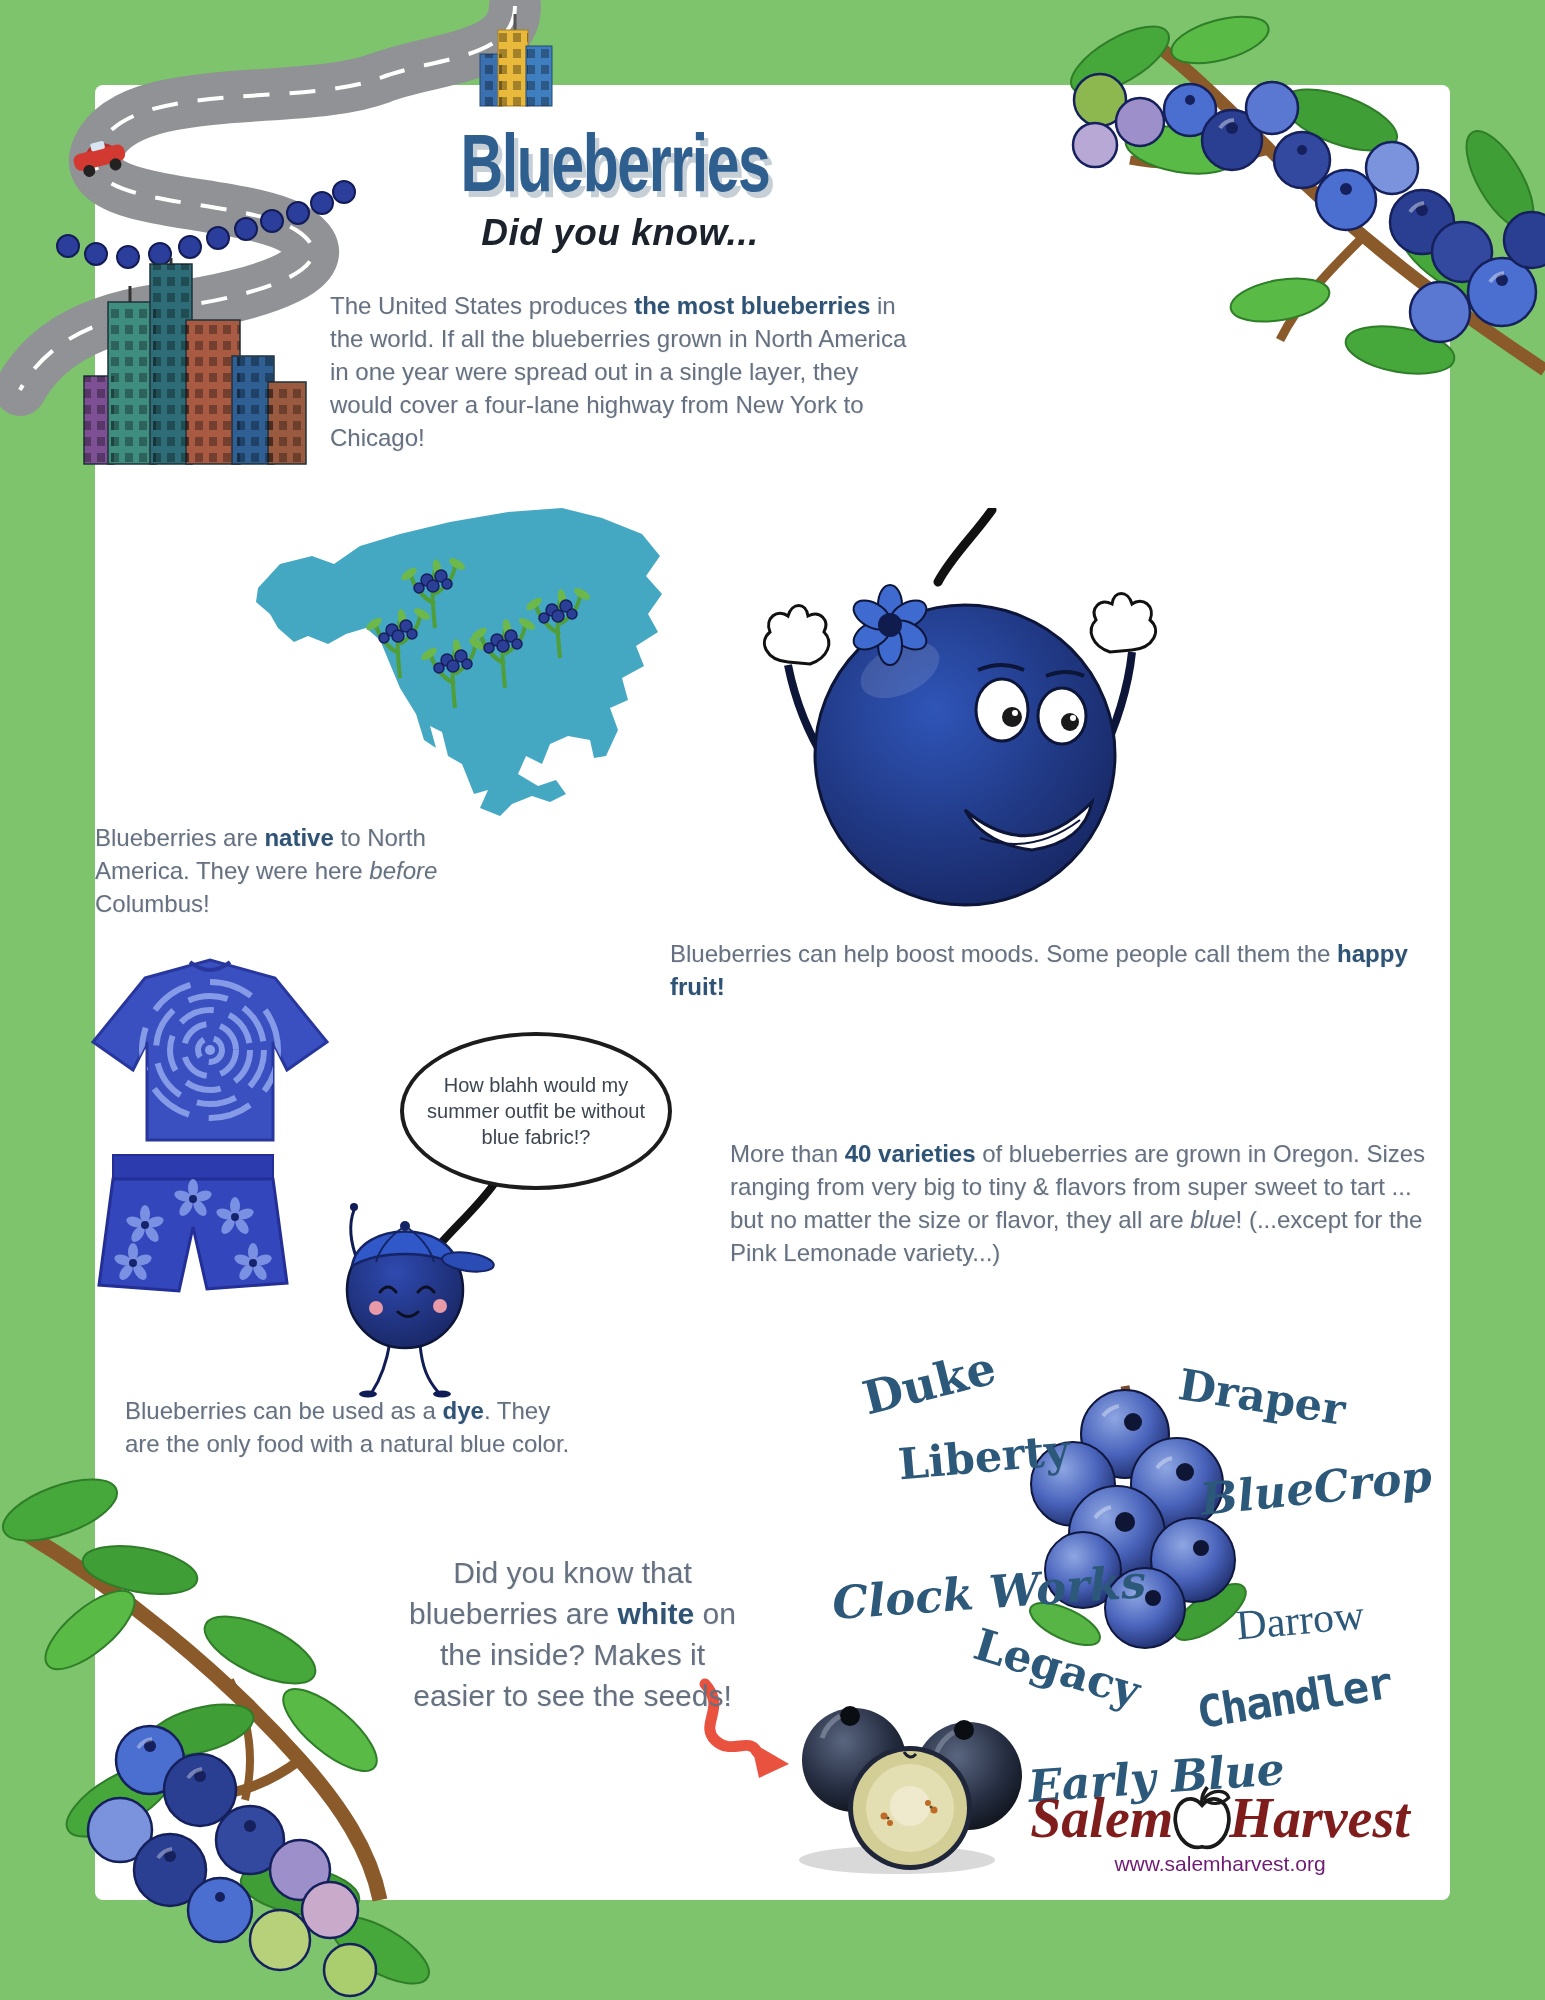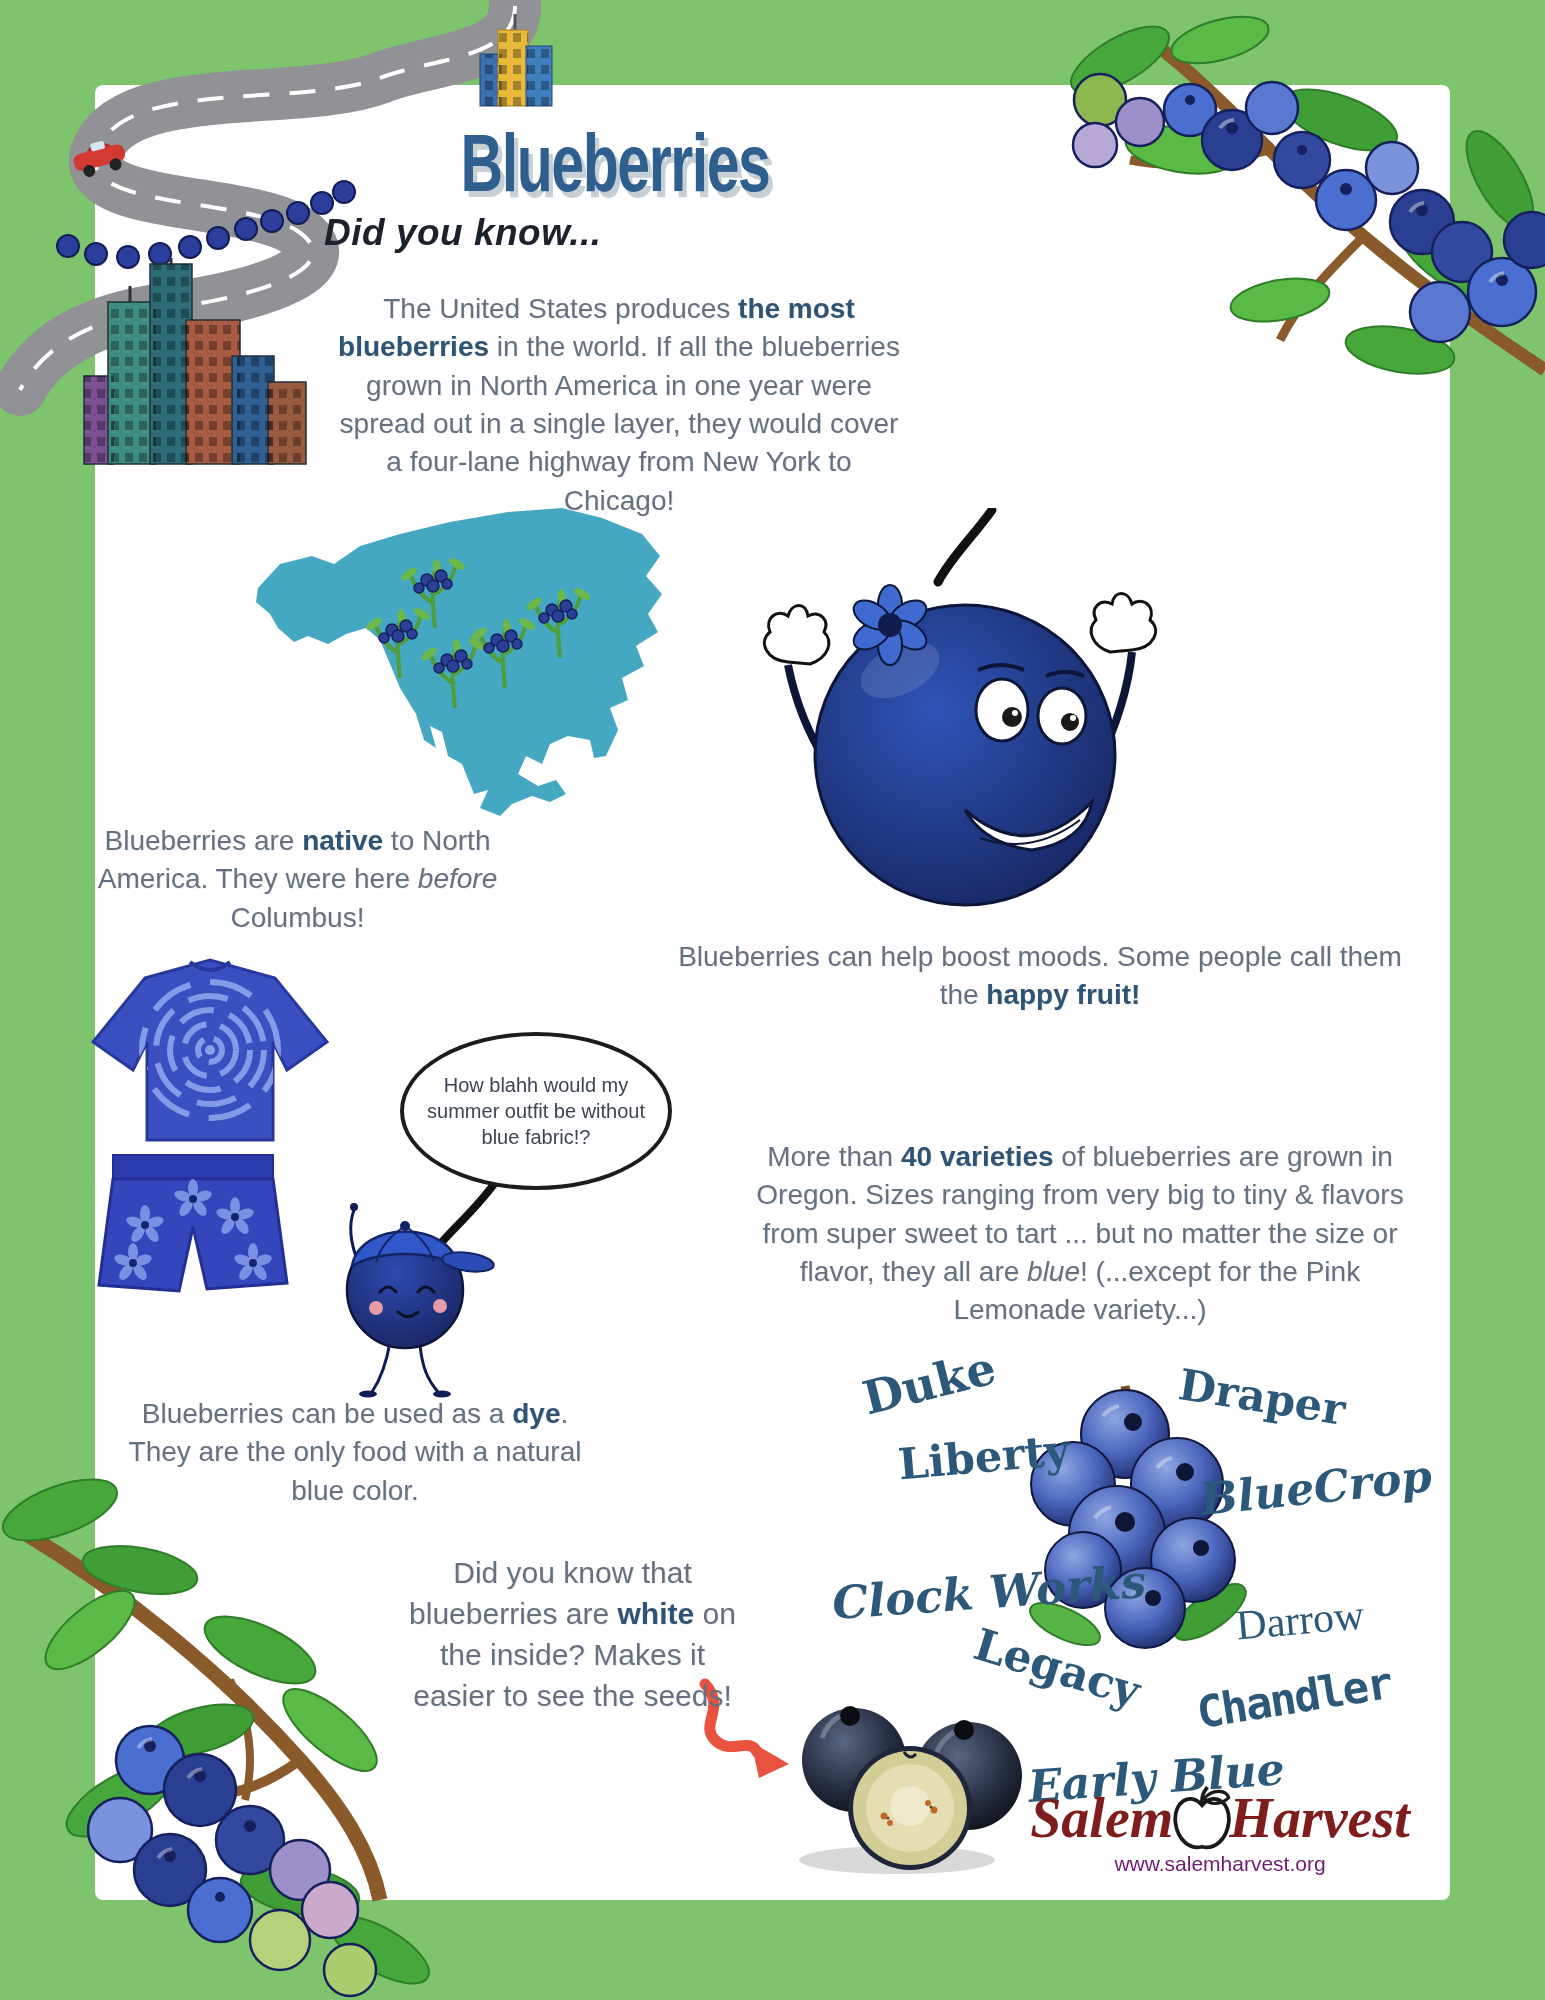--- a/index.html
+++ b/index.html
@@ -4,23 +4,23 @@
 <style>
   html,body{margin:0;padding:0;background:#7dc46c;}
   .canvas{position:relative;width:1545px;height:2000px;background:#7dc46c;overflow:hidden;
           font-family:"Liberation Sans",sans-serif;}
   .card{position:absolute;left:95px;top:85px;width:1355px;height:1815px;background:#ffffff;border-radius:8px;z-index:1;}
   .art{position:absolute;z-index:2;}
   .txt{position:absolute;z-index:3;}
   .title{left:335px;top:116px;width:560px;text-align:center;font-size:82px;font-weight:800;
          color:#2e5f8e;letter-spacing:-2px;transform:scaleX(.72);transform-origin:center;
          text-shadow:6px 6px 0 #c6cfd6;}
-  .subtitle{left:324px;top:212px;width:560px;text-align:left;font-size:37px;font-style:italic;
+  .subtitle{left:340px;top:212px;width:560px;text-align:center;font-size:37px;font-style:italic;
             font-weight:600;color:#1b222b;letter-spacing:.5px;}
-  .fact{position:absolute;text-align:center;color:#657181;font-size:28px;line-height:1.37;
+  .fact{position:absolute;text-align:left;color:#657181;font-size:24px;line-height:1.37;
         text-shadow:1px 1px 0 rgba(0,0,0,.06);}
   .bold{font-weight:700;color:#2e5375;}
   .ital{font-style:italic;}
   .bubble{position:absolute;z-index:3;background:#fff;border:4px solid #1c1c1c;border-radius:50%;
           display:flex;align-items:center;justify-content:center;text-align:center;
           color:#3c4550;font-size:20px;line-height:1.3;padding:14px 18px;box-sizing:border-box;}
   .variety{position:absolute;z-index:4;color:#2c587a;white-space:nowrap;}
   .v-round{font-family:"DejaVu Serif",serif;font-weight:700;}
   .v-script{font-family:"DejaVu Serif",serif;font-weight:700;font-style:italic;}
   .v-serif{font-family:"Liberation Serif",serif;font-weight:400;}

